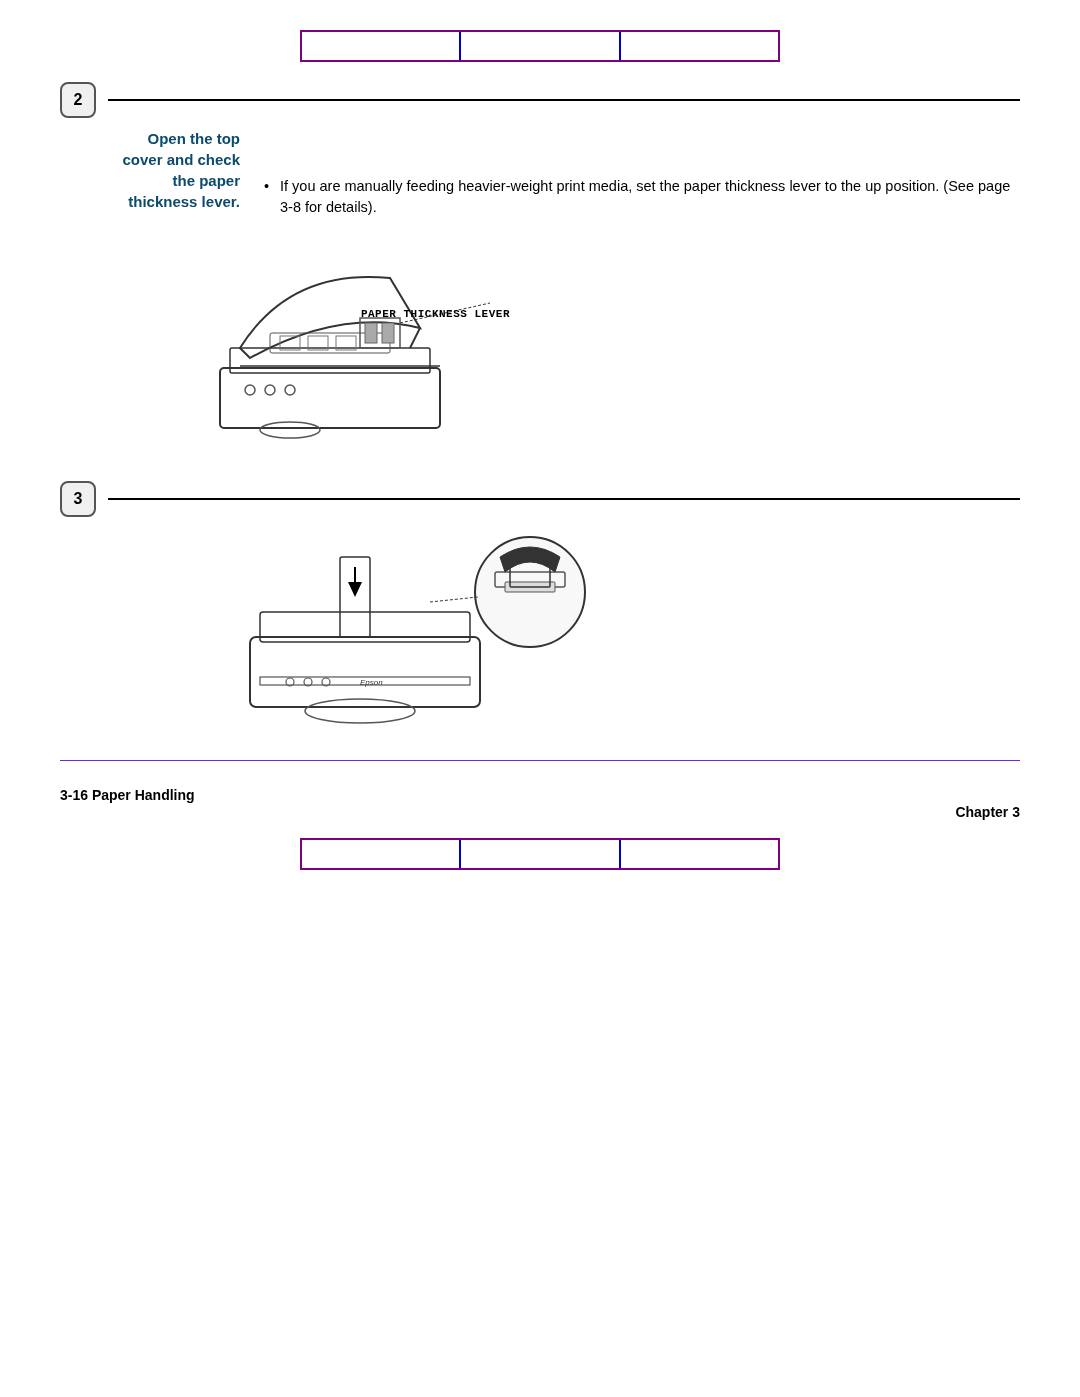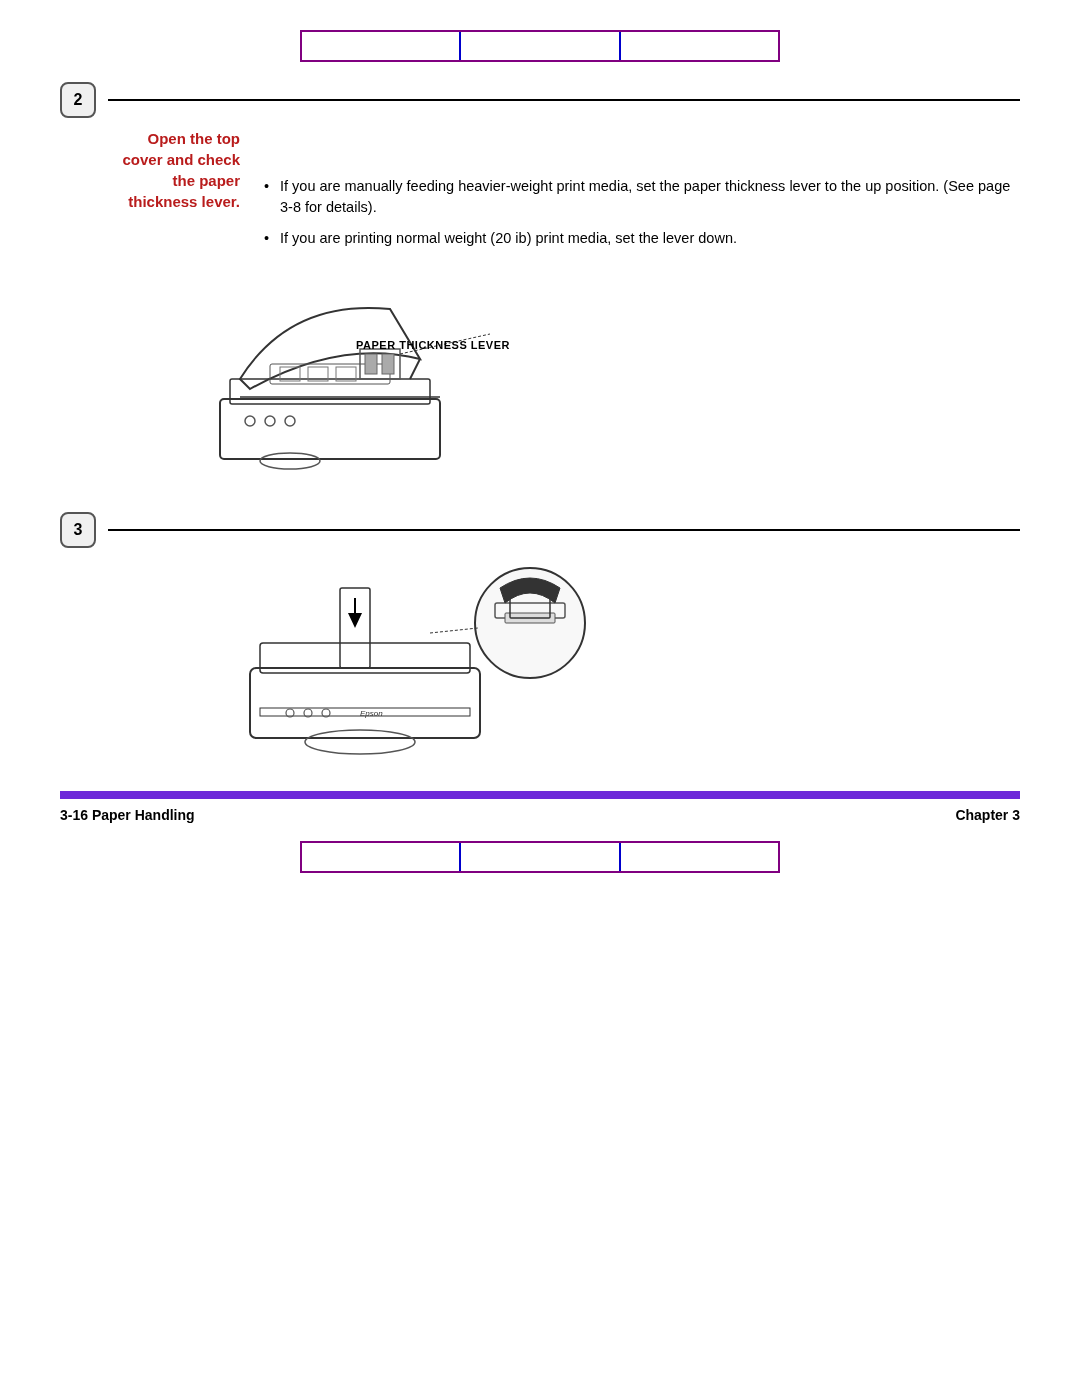--- a/index.html
+++ b/index.html
@@ -70,21 +70,21 @@
       margin-top: 8px;
       margin-bottom: 20px;
     }
     .section-left {
       width: 200px;
       flex-shrink: 0;
       text-align: right;
       padding-right: 20px;
     }
     .section-heading {
-      color: #b91c1c;
+      color: #0c4a6e;
       font-weight: bold;
       font-size: 15px;
       line-height: 1.4;
     }
     .section-right {
       flex: 1;
       margin-top: 48px;
     }
     .bullet-list {
       list-style: none;
@@ -110,39 +110,40 @@
       position: relative;
     }
 
     .paper-thickness-label {
       font-size: 11px;
       font-weight: bold;
       letter-spacing: 0.5px;
       position: absolute;
       top: 60px;
       right: 20px;
-      font-family: Liberation Sans, sans-serif;
+      font-family: Liberation Mono, monospace;
     }
 
     
     .footer-section {
-      border-top: 8px solid #6d28d9;
+      border-top: 1px solid #6d28d9;
       margin-top: 30px;
       padding-top: 8px;
       display: flex;
       justify-content: space-between;
       align-items: center;
     }
     .footer-left {
       font-size: 14px;
       font-weight: bold;
     }
     .footer-right {
       font-size: 14px;
       font-weight: bold;
+      margin-top: 35px;
     }
 
     
     .nav-bar-bottom {
       display: flex;
       justify-content: center;
       margin-top: 16px;
     }
     .nav-bar-bottom-inner {
       display: flex;
@@ -186,21 +187,20 @@
     <div class="section-line"></div>
   </div>
 
   <div class="section-content">
     <div class="section-left">
       <div class="section-heading">Open the top<br>cover and check<br>the paper<br>thickness lever.</div>
     </div>
     <div class="section-right">
       <ul class="bullet-list">
         <li>If you are manually feeding heavier-weight print media, set the paper thickness lever to the up position. (See page 3-8 for details).</li>
-        <li>If you are printing normal weight (20 ib) print media, set the lever down.</li>
       </ul>
     </div>
   </div>
 
   <div class="illustration-area">
     <div class="illus-wrapper1">
       
       <svg width="340" height="200" viewBox="0 0 340 200">
 
         <rect x="30" y="120" width="220" height="60" rx="4" ry="4" fill="none" stroke="#333" stroke-width="2"></rect>

